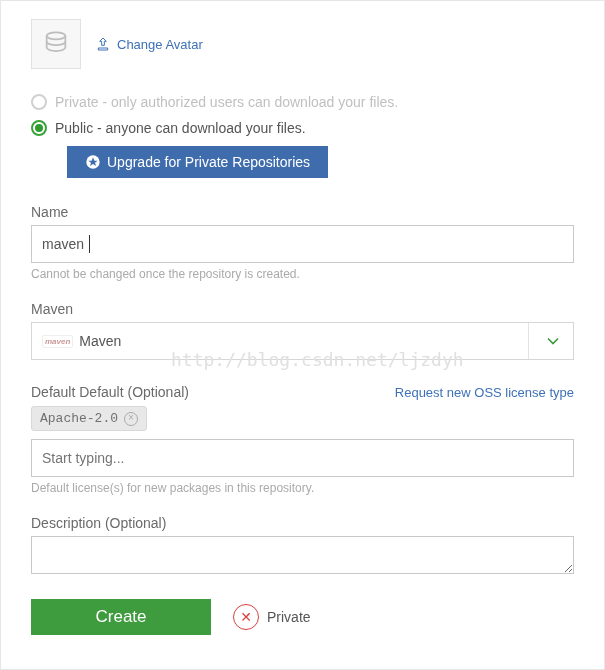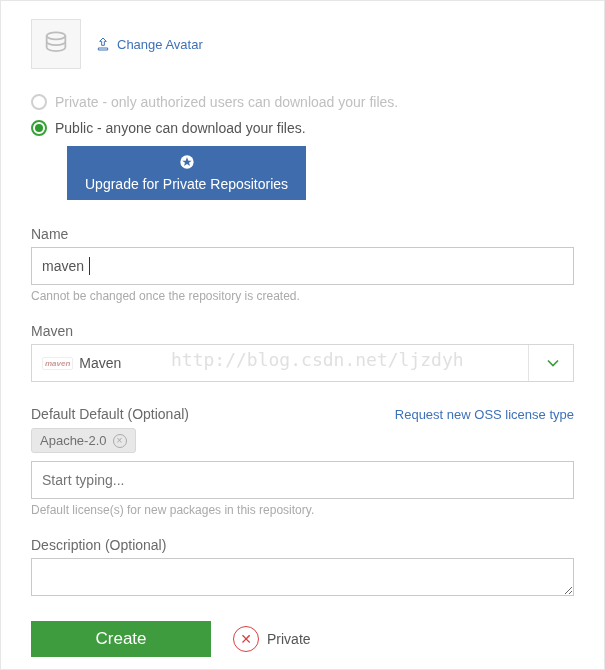--- a/index.html
+++ b/index.html
@@ -42,21 +42,21 @@
   .radio-circle.checked::after {
     content: ""; width: 8px; height: 8px;
     background: #2e9c2e; border-radius: 50%;
   }
   .radio-circle.disabled { border-color: #d0d0d0; }
   .radio-row.disabled { color: #c0c0c0; }
   .upgrade-btn {
     display: inline-flex; align-items: center; gap: 6px;
     background: #3e6cac; color: #fff; font-size: 14px;
     padding: 8px 18px; margin-left: 36px; margin-bottom: 26px;
-    border: none; cursor: pointer; flex-direction: column;
+    border: none; cursor: pointer;
   }
   .field-label { color: #6a6a6a; font-size: 14px; margin-bottom: 5px; display: block; }
   .text-input {
     width: 100%; height: 38px; border: 1px solid #c9c9c9;
     padding: 0 10px; font-size: 14px; color: #555; outline: none;
   }
   .helper-txt { font-size: 12px; color: #aaa; margin-top: 4px; margin-bottom: 20px; display: block; }
   .type-select {
     width: 100%; height: 38px; border: 1px solid #d6d6d6;
     display: flex; align-items: center; padding: 0 10px;
@@ -67,21 +67,21 @@
     font-size: 8px; font-style: italic; font-weight: bold;
     background: #fff; border:1px solid #eee; padding:1px 2px;
     color:#c99; border-radius:2px;
   }
   .type-chev { border-left: 1px solid #e3e3e3; height: 100%; display:flex; align-items:center; padding-left:14px; }
   .lic-row { display:flex; justify-content:space-between; align-items:center; margin-bottom:6px; }
   .link { color:#3e71b7; font-size:13px; cursor:pointer;padding-left:16px; }
   .chip {
     display:inline-flex; align-items:center; gap:6px;
     background:#e8e8e8; border:1px solid #d8d8d8; border-radius:3px;
-    padding:4px 8px; font-size:13px; color:#707070; margin-bottom:8px;
+    padding:4px 8px; font-size:13px; color:#707070; margin-bottom:8px;font-family:Liberation Mono, monospace;
   }
   .chip-remove {
     width:14px; height:14px; border-radius:50%; border:1px solid #aaa;
     display:flex; align-items:center; justify-content:center;
     font-size:10px; color:#aaa; line-height:1;
   }
   textarea.text-input { height: 38px; resize: both; padding-top:8px; }
   .btn-row { display:flex; align-items:center; gap:22px; margin-top:22px; }
   .create-btn {
     background:#3e9b3e; color:#fff; border:none;

